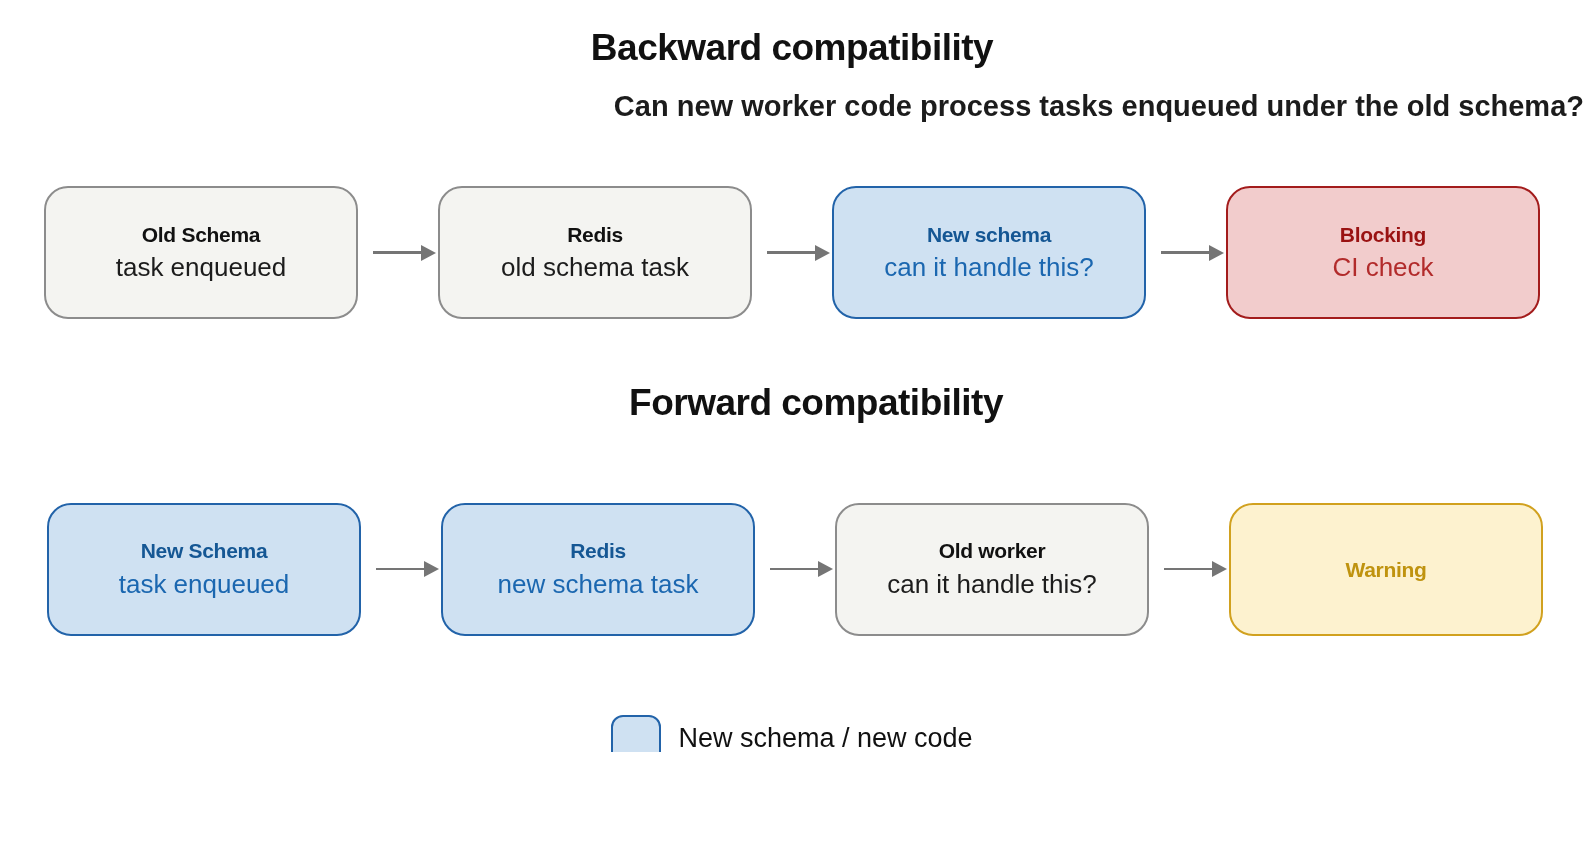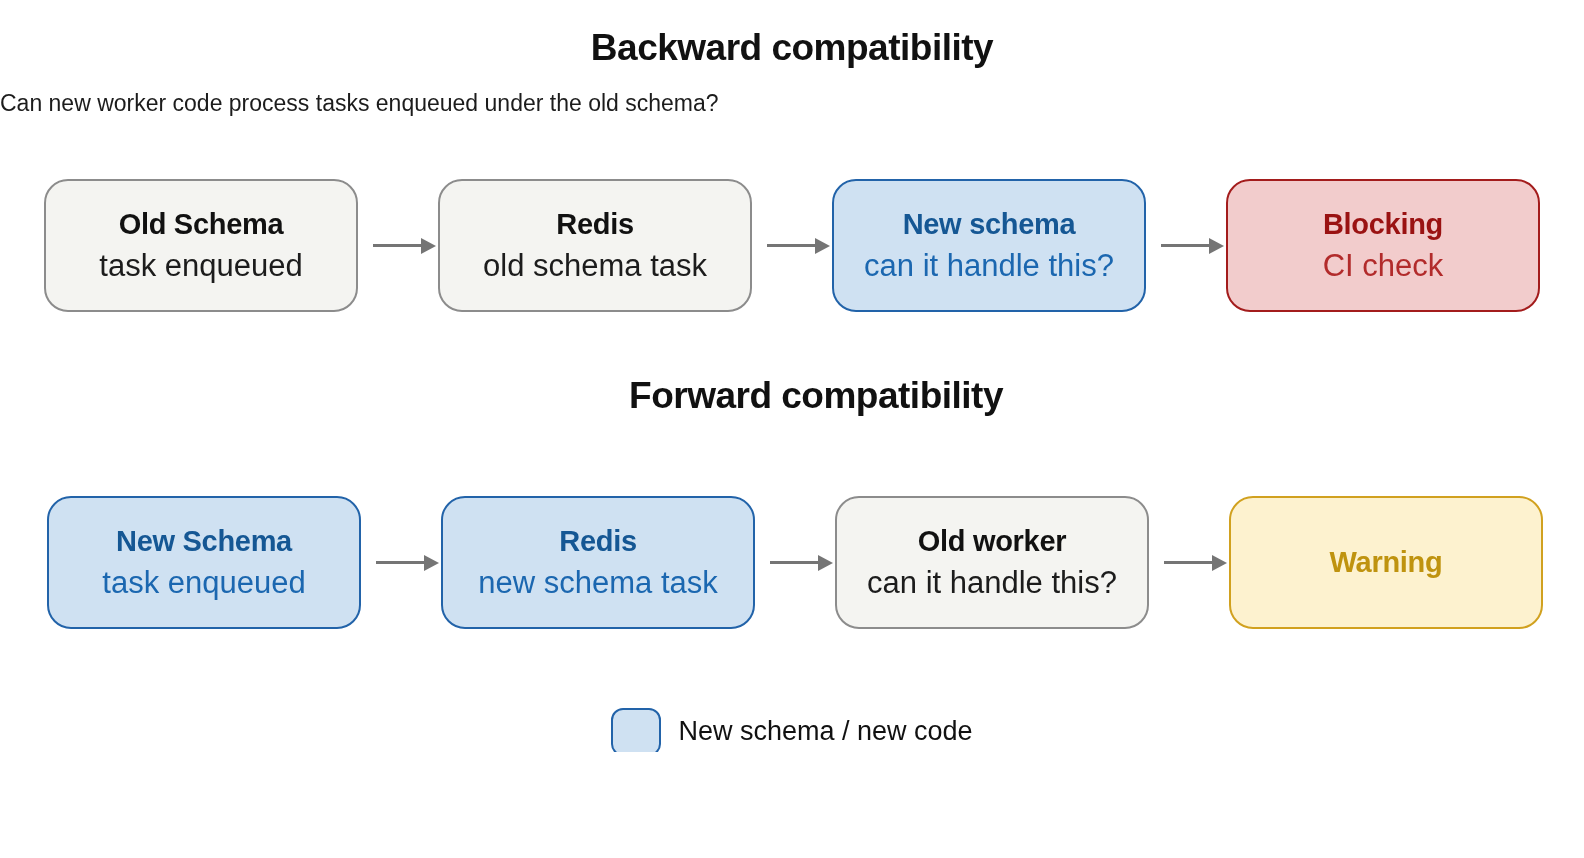--- a/index.html
+++ b/index.html
@@ -21,23 +21,23 @@
     font-size: 37px;
     font-weight: 700;
     line-height: 1.18;
     color: var(--text_dark);
     letter-spacing: -0.5px;
   }
   .section-title.first { padding-top: 26px; }
   .section-title.second { margin-top: 62px; margin-left: 48px; }
   .section-subtitle {
     margin: 20px 0 0 0;
-    text-align: left;
-    font-size: 23px;
-    font-weight: 400;
+    text-align: right;
+    font-size: 29px;
+    font-weight: 700;
     line-height: 1.15;
     color: #1c1c1c;
   }
   .flow {
     display: flex;
     align-items: center;
     justify-content: center;
   }
   .flow.first { margin-top: 63px; }
   .flow.second { margin-top: 78px; margin-left: 6px; }
@@ -47,27 +47,27 @@
     box-sizing: border-box;
     border-radius: 24px;
     border: 2px solid;
     display: flex;
     flex-direction: column;
     align-items: center;
     justify-content: center;
     flex: 0 0 auto;
   }
   .node .node-title {
-    font-size: 29px;
+    font-size: 21px;
     font-weight: 700;
     line-height: 1.2;
     letter-spacing: -0.3px;
   }
   .node .node-sub {
-    font-size: 31px;
+    font-size: 26px;
     line-height: 1.2;
     margin-top: 5px;
   }
   .node.old {
     background: var(--node_old_fill);
     border-color: var(--node_old_border);
   }
   .node.old .node-title { color: var(--text_dark); }
   .node.old .node-sub { color: #1c1c1c; }
   .node.new {

